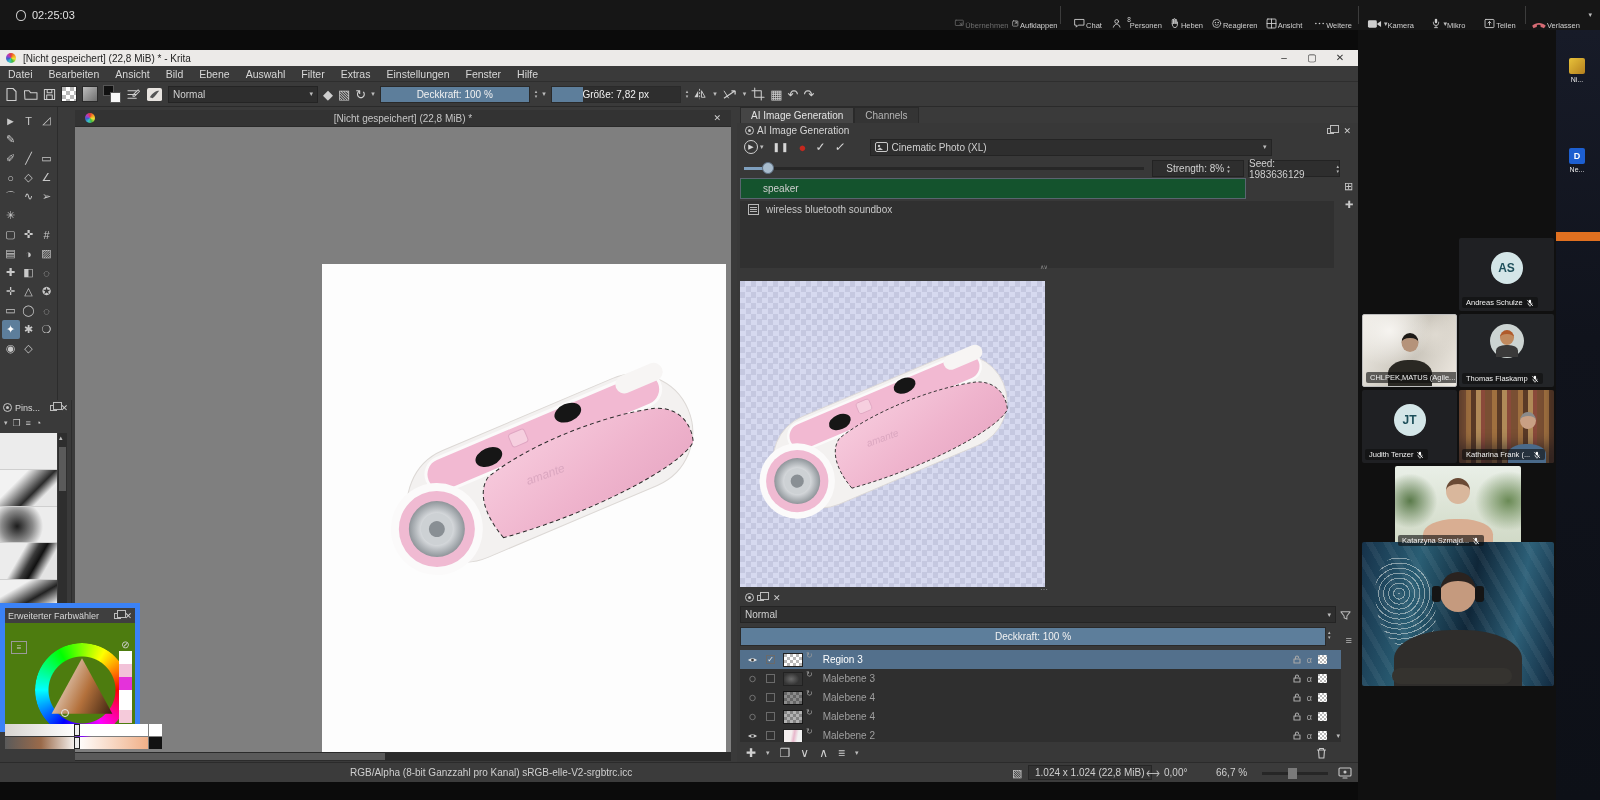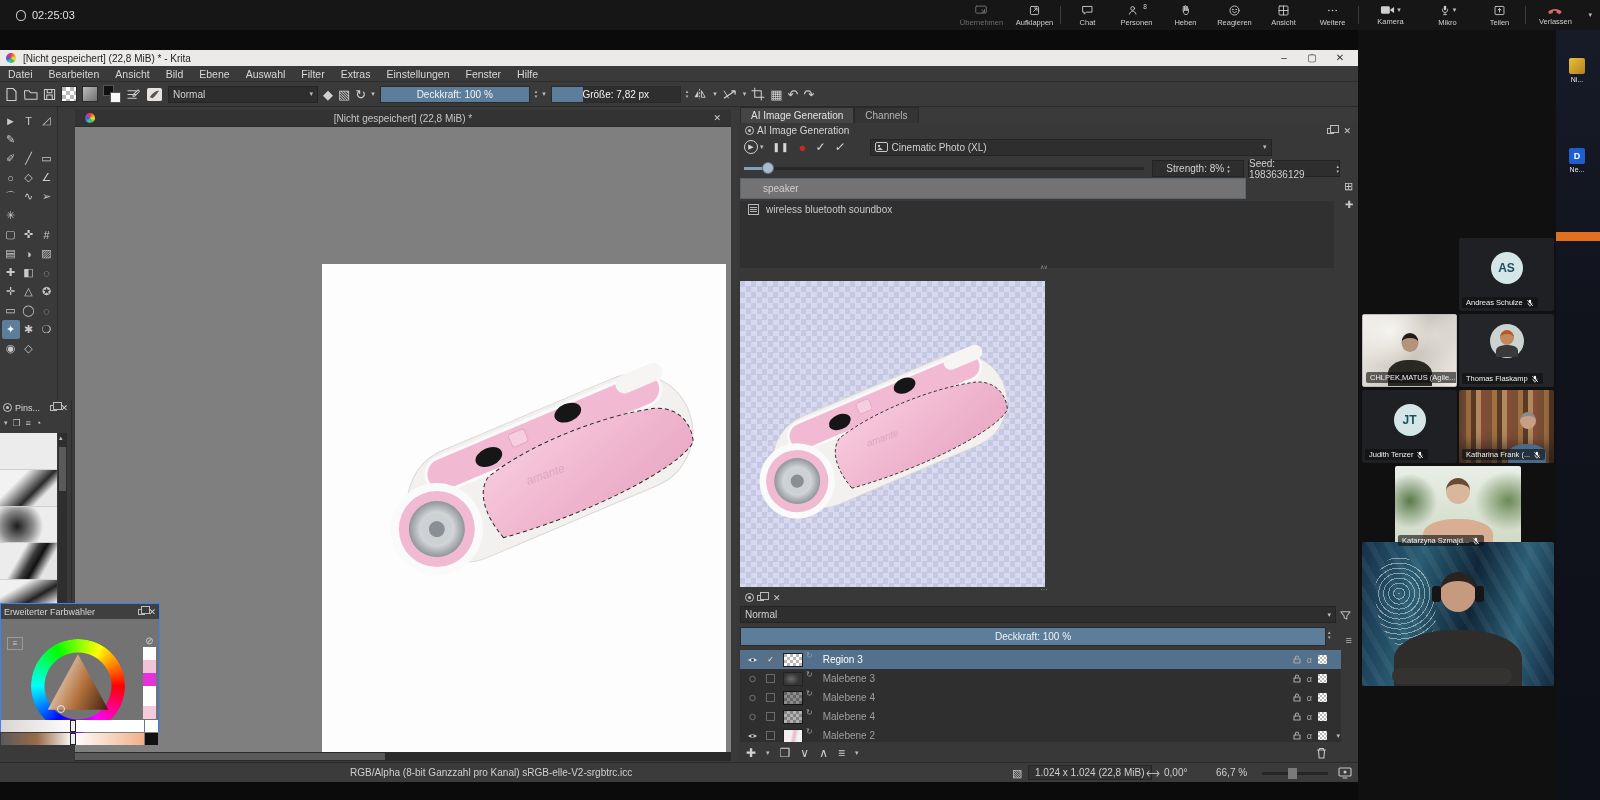--- a/index.html
+++ b/index.html
@@ -4,21 +4,21 @@
 <style>
 *{margin:0;padding:0;box-sizing:border-box}
 body{background:#000;font-family:"Liberation Sans",sans-serif}
 #stage{position:relative;width:1600px;height:800px;overflow:hidden;background:#0b0b0b;color:#d0d0d0;font-size:10px}
 .abs{position:absolute}
 
 #topbar{left:0;top:0;width:1600px;height:30px;background:#161616;display:flex;align-items:center}
 #timer{display:flex;align-items:center;gap:6px;margin-left:16px;color:#e0e0e0;font-size:11px}
 #timer .clock{width:10px;height:11px;border:1.2px solid #cfcfcf;border-radius:50% 50% 48% 48%}
 #tcontrols{position:absolute;right:4px;top:0;height:30px;display:flex;align-items:center;gap:3px}
-.tctl{width:46px;height:30px;display:flex;flex-direction:column;align-items:center;justify-content:center;color:#cfcfcf;cursor:default}
+.tctl{width:46px;height:30px;display:flex;flex-direction:row;align-items:flex-end;justify-content:center;color:#cfcfcf;cursor:default}
 .tctl .tlbl{font-size:7.5px;margin-top:1px;white-space:nowrap}
 .tctl.dim{color:#6d6d6d}
 .tsep{width:1px;height:18px;background:#3c3c3c}
 .lin{stroke:currentColor;fill:none;stroke-width:1.1;stroke-linecap:round;stroke-linejoin:round}
 .irow{display:flex;align-items:center;gap:2px}
 .chev{font-size:7px;color:#bdbdbd}
 .badge8{font-size:6.5px;position:relative;top:-4px;left:1px}
 
 #krita{left:0;top:50px;width:1358px;height:732px;background:#3a3a3a;overflow:hidden}
 #ktitle{position:absolute;left:0;top:0;width:1358px;height:16px;background:#eceae8;color:#1d1d1d;display:flex;align-items:center;font-size:10px}
@@ -44,21 +44,21 @@
 .dhead{height:15px;display:flex;align-items:center;gap:3px;padding:0 3px;color:#d6d6d6;font-size:9px}
 .float-ico{position:relative;width:7px;height:6px;border:1px solid #bdbdbd}
 .float-ico::after{content:"";position:absolute;left:2px;top:-4px;width:7px;height:6px;border:1px solid #bdbdbd;background:#3a3a3a}
 .xico{font-size:9px;color:#cfcfcf}
 #pins .ctrl{height:16px;display:flex;align-items:center;gap:5px;padding:0 4px;font-size:9px;color:#c9c9c9}
 #bplist{position:absolute;left:0;top:33px;width:57px;bottom:0;background:#cfcfcf;display:flex;flex-direction:column;gap:1px}
 .bp{height:41px;background:#ececec}
 #bpscroll{position:absolute;left:58px;top:33px;width:9px;bottom:0;background:#2e2e2e}
 #bpscroll .thumb{position:absolute;left:1px;top:14px;width:7px;height:44px;background:#5a5a5a}
 
-#cpick{position:absolute;left:0;top:603px;width:160px;height:129px;background:#737373;border:1px solid #3b82f6;z-index:30}
+#cpick{position:absolute;left:0;top:603px;width:140px;height:129px;background:#4d7c0f;border:5px solid #3b82f6;z-index:30}
 #cpick .body{position:relative;width:100%;height:100%}
 #wheel{position:absolute;left:30px;top:20px;width:94px;height:94px;border-radius:50%;background:conic-gradient(from 90deg,#f00,#f0f,#00f,#0ff,#0f0,#ff0,#f00);-webkit-mask:radial-gradient(circle,transparent 33px,#000 34px);mask:radial-gradient(circle,transparent 33px,#000 34px)}
 #tri{position:absolute;left:44px;top:34px;width:66px;height:66px;clip-path:polygon(50% 2%,4% 86%,96% 86%);background:linear-gradient(115deg,#f5f1ec 8%,#b4713c 55%,#231207 100%)}
 .cursor-dot{position:absolute;width:8px;height:8px;border:1.4px solid #e8e8e8;border-radius:50%}
 #cpswatches{position:absolute;right:3px;top:16px;width:13px;display:flex;flex-direction:column}
 #cpswatches div{height:13px}
 .setbtn{position:absolute;left:6px;top:18px;width:16px;height:13px;border:1px solid #9a9a9a;color:#d0d0d0;font-size:8px;display:flex;align-items:center;justify-content:center}
 .gbar{position:absolute;left:0;width:143px;height:12px;display:flex}
 .gbar .half{flex:1;position:relative}
 .gbar .hnd{position:absolute;left:-3px;top:0;width:6px;height:12px;border:1px solid #222;background:#eee}
@@ -76,21 +76,21 @@
 #aipanel{position:absolute;left:737px;top:73px;width:621px;height:467px;background:#383838}
 .lockico{width:9px;height:9px;border:1.2px solid #c9c9c9;border-radius:50%;position:relative}
 .lockico::after{content:"";position:absolute;left:2px;top:2px;width:3px;height:3px;background:#c9c9c9;border-radius:50%}
 #aitools{position:absolute;left:7px;top:15px;height:18px;display:flex;align-items:center;gap:9px;color:#d6d6d6}
 .playc{width:14px;height:14px;border:1.2px solid #d0d0d0;border-radius:50%;display:flex;align-items:center;justify-content:center;font-size:7px}
 #aislider{position:absolute;left:7px;top:38px;width:400px;height:14px}
 #aislider .track{position:absolute;left:0;top:6px;width:100%;height:3px;background:#272727}
 #aislider .fill{position:absolute;left:0;top:6px;width:22px;height:3px;background:#7fa0bf}
 #aislider .knob{position:absolute;left:18px;top:1px;width:12px;height:12px;border-radius:50%;background:#a8bccd;border:1px solid #5e7083}
 .numbox{position:absolute;height:17px;background:#2e2e2e;border:1px solid #232323;display:flex;align-items:center;justify-content:center;gap:3px;font-size:10px;color:#d0d0d0}
-#prompt{position:absolute;left:3px;top:55px;width:506px;height:21px;background:#737373;border:1px solid #5a6570;color:#cfcfcf;font-size:10px;padding-left:22px;font-family:"Liberation Sans",sans-serif}
+#prompt{position:absolute;left:3px;top:55px;width:506px;height:21px;background:#14532d;border:1px solid #5a6570;color:#cfcfcf;font-size:10px;padding-left:22px;font-family:"Liberation Sans",sans-serif}
 #suggrow{position:absolute;left:3px;top:78px;width:594px;height:17px;display:flex;align-items:center;gap:7px;color:#c8c8c8;background:#303030;padding-left:8px}
 #aiempty{position:absolute;left:3px;top:95px;width:594px;height:50px;background:#303030}
 .sugico{width:11px;height:11px;border:1px solid #b8b8b8;display:flex;flex-direction:column;justify-content:space-evenly;padding:1px}
 .sugico i{display:block;height:1px;background:#b8b8b8}
 #preview{position:absolute;left:740px;top:231px;width:305px;height:306px;background:conic-gradient(#d6d9ef 25%,#c5c8e0 0 50%,#d6d9ef 0 75%,#c5c8e0 0);background-size:11px 11px;overflow:hidden;z-index:5}
 
 #ebenen{position:absolute;left:737px;top:540px;width:621px;height:172px;background:#383838}
 #llist{position:absolute;left:3px;top:60px;width:601px;height:92px;background:#2f2f2f;overflow:hidden}
 .lrow{position:relative;height:19px;display:flex;align-items:center;color:#9f9f9f;font-size:10px}
 .lrow.sel{background:#53708c;color:#fff}

